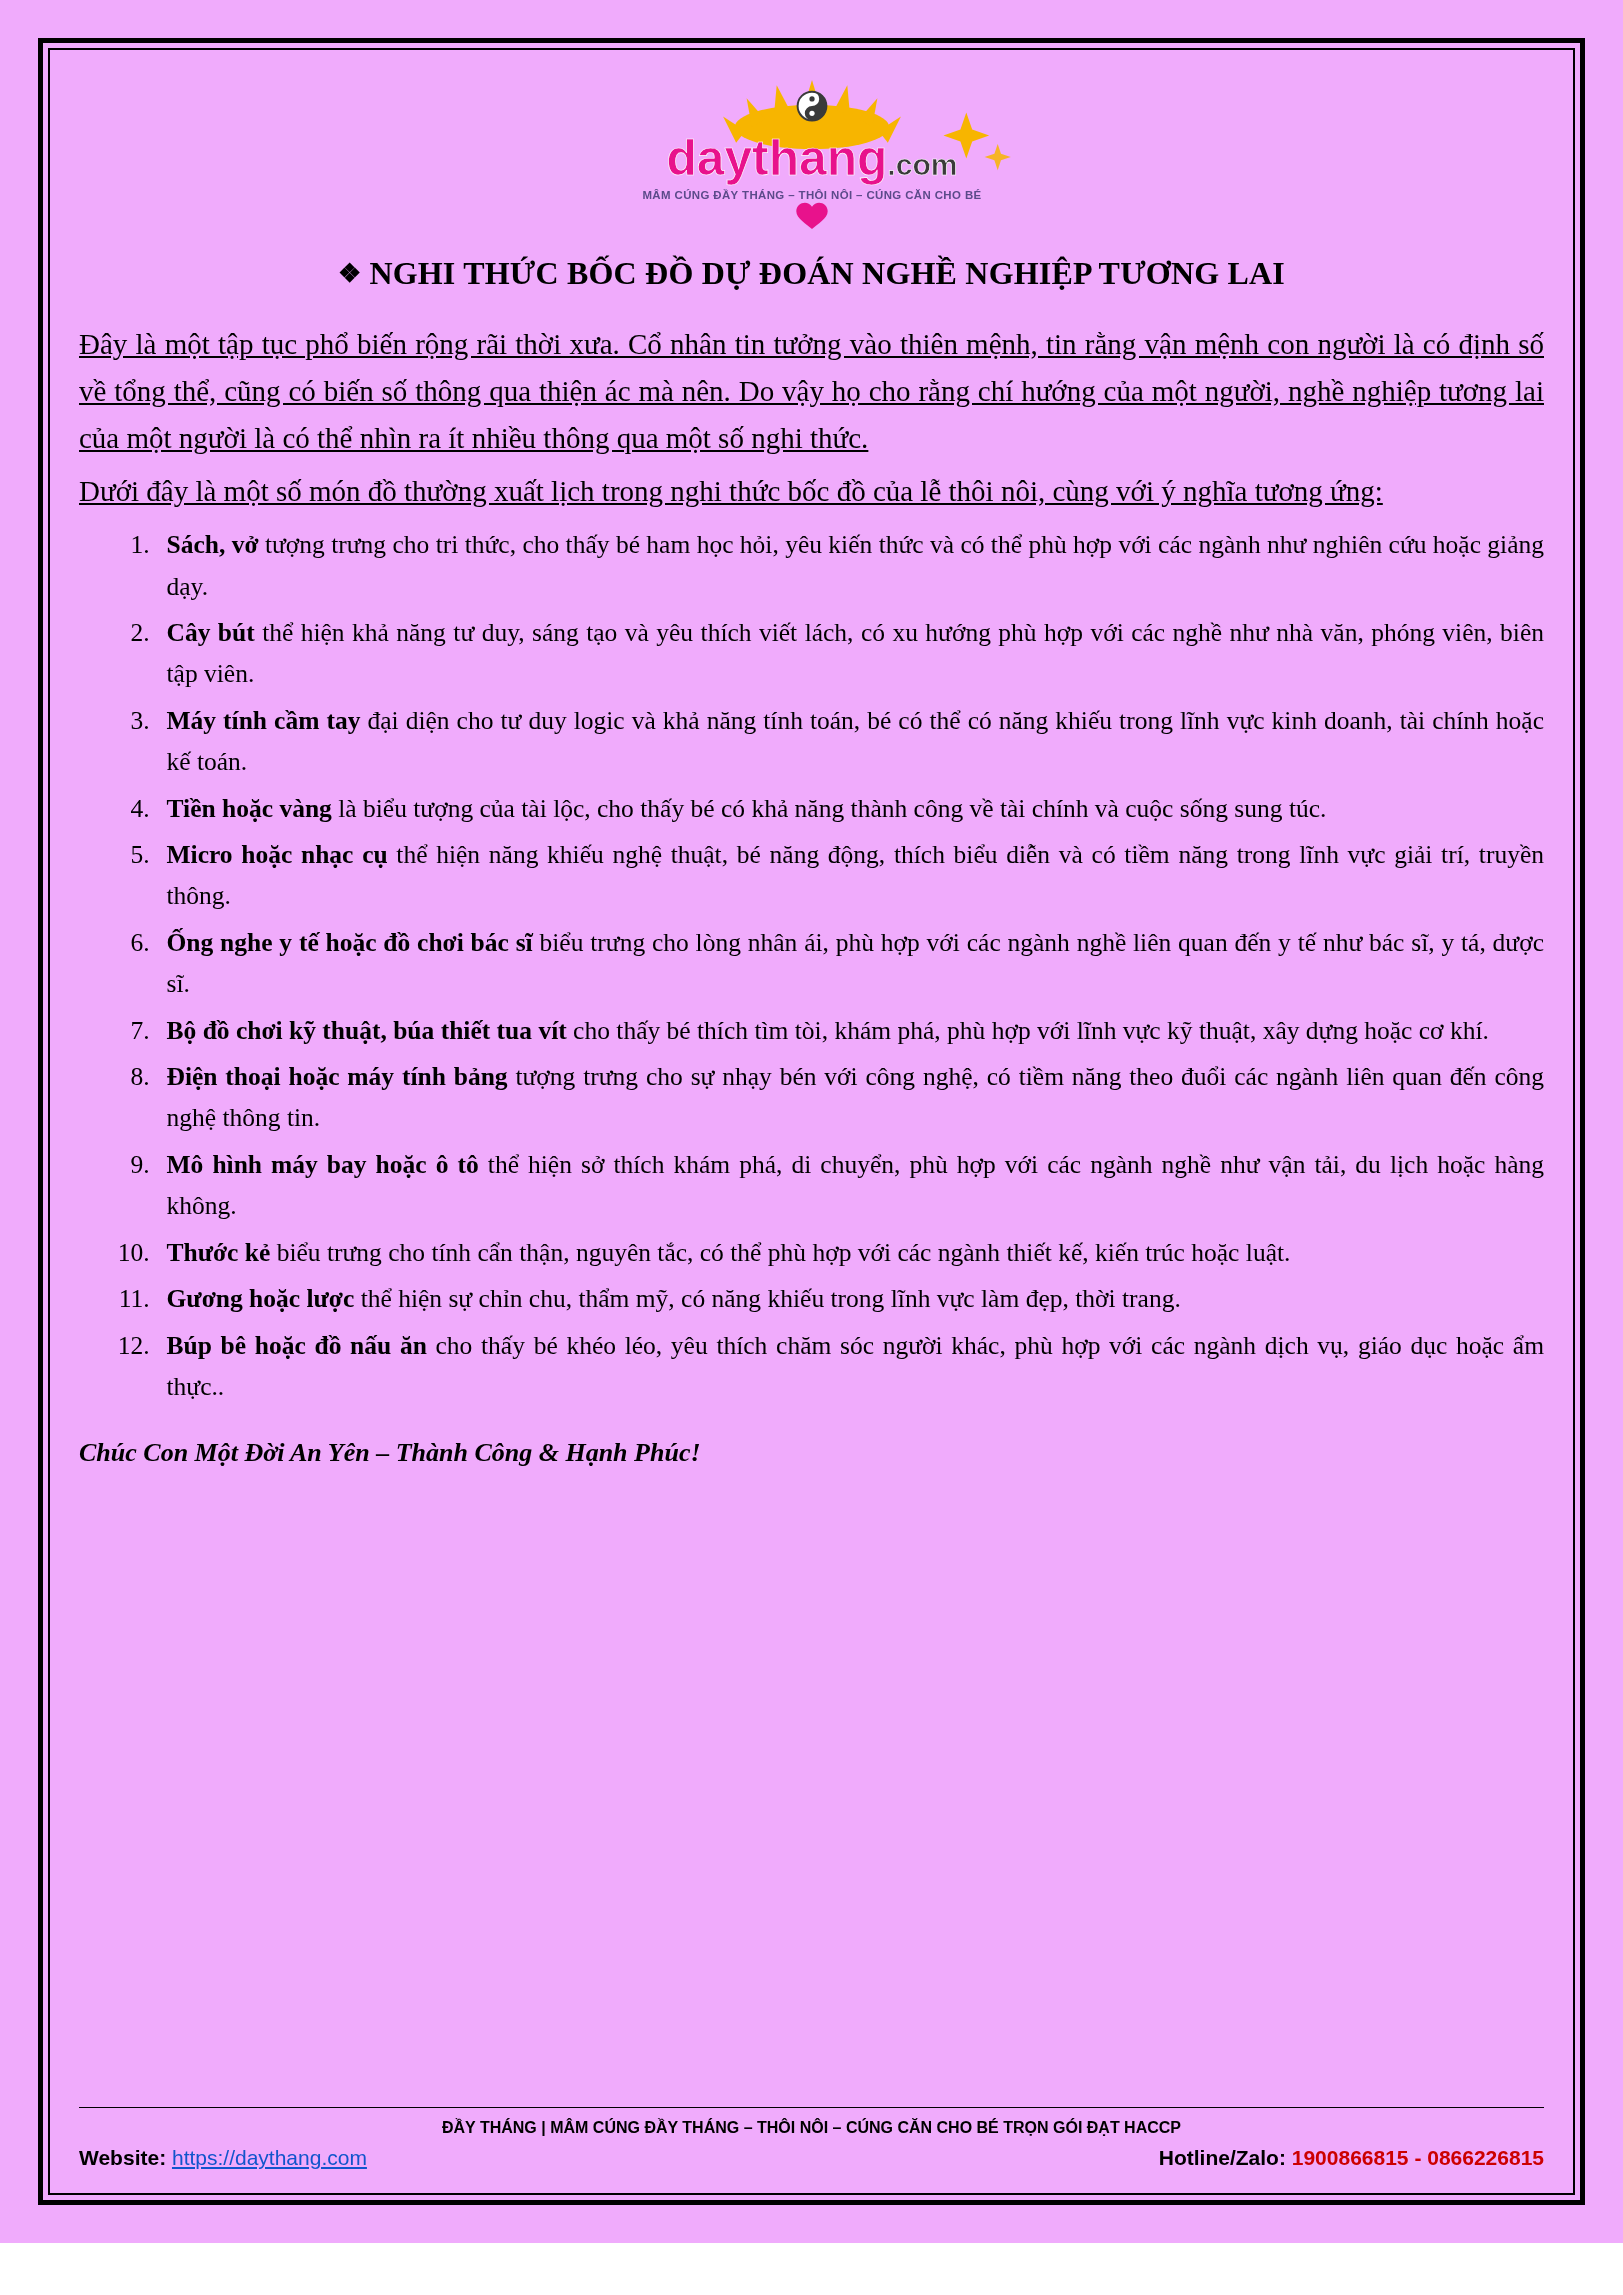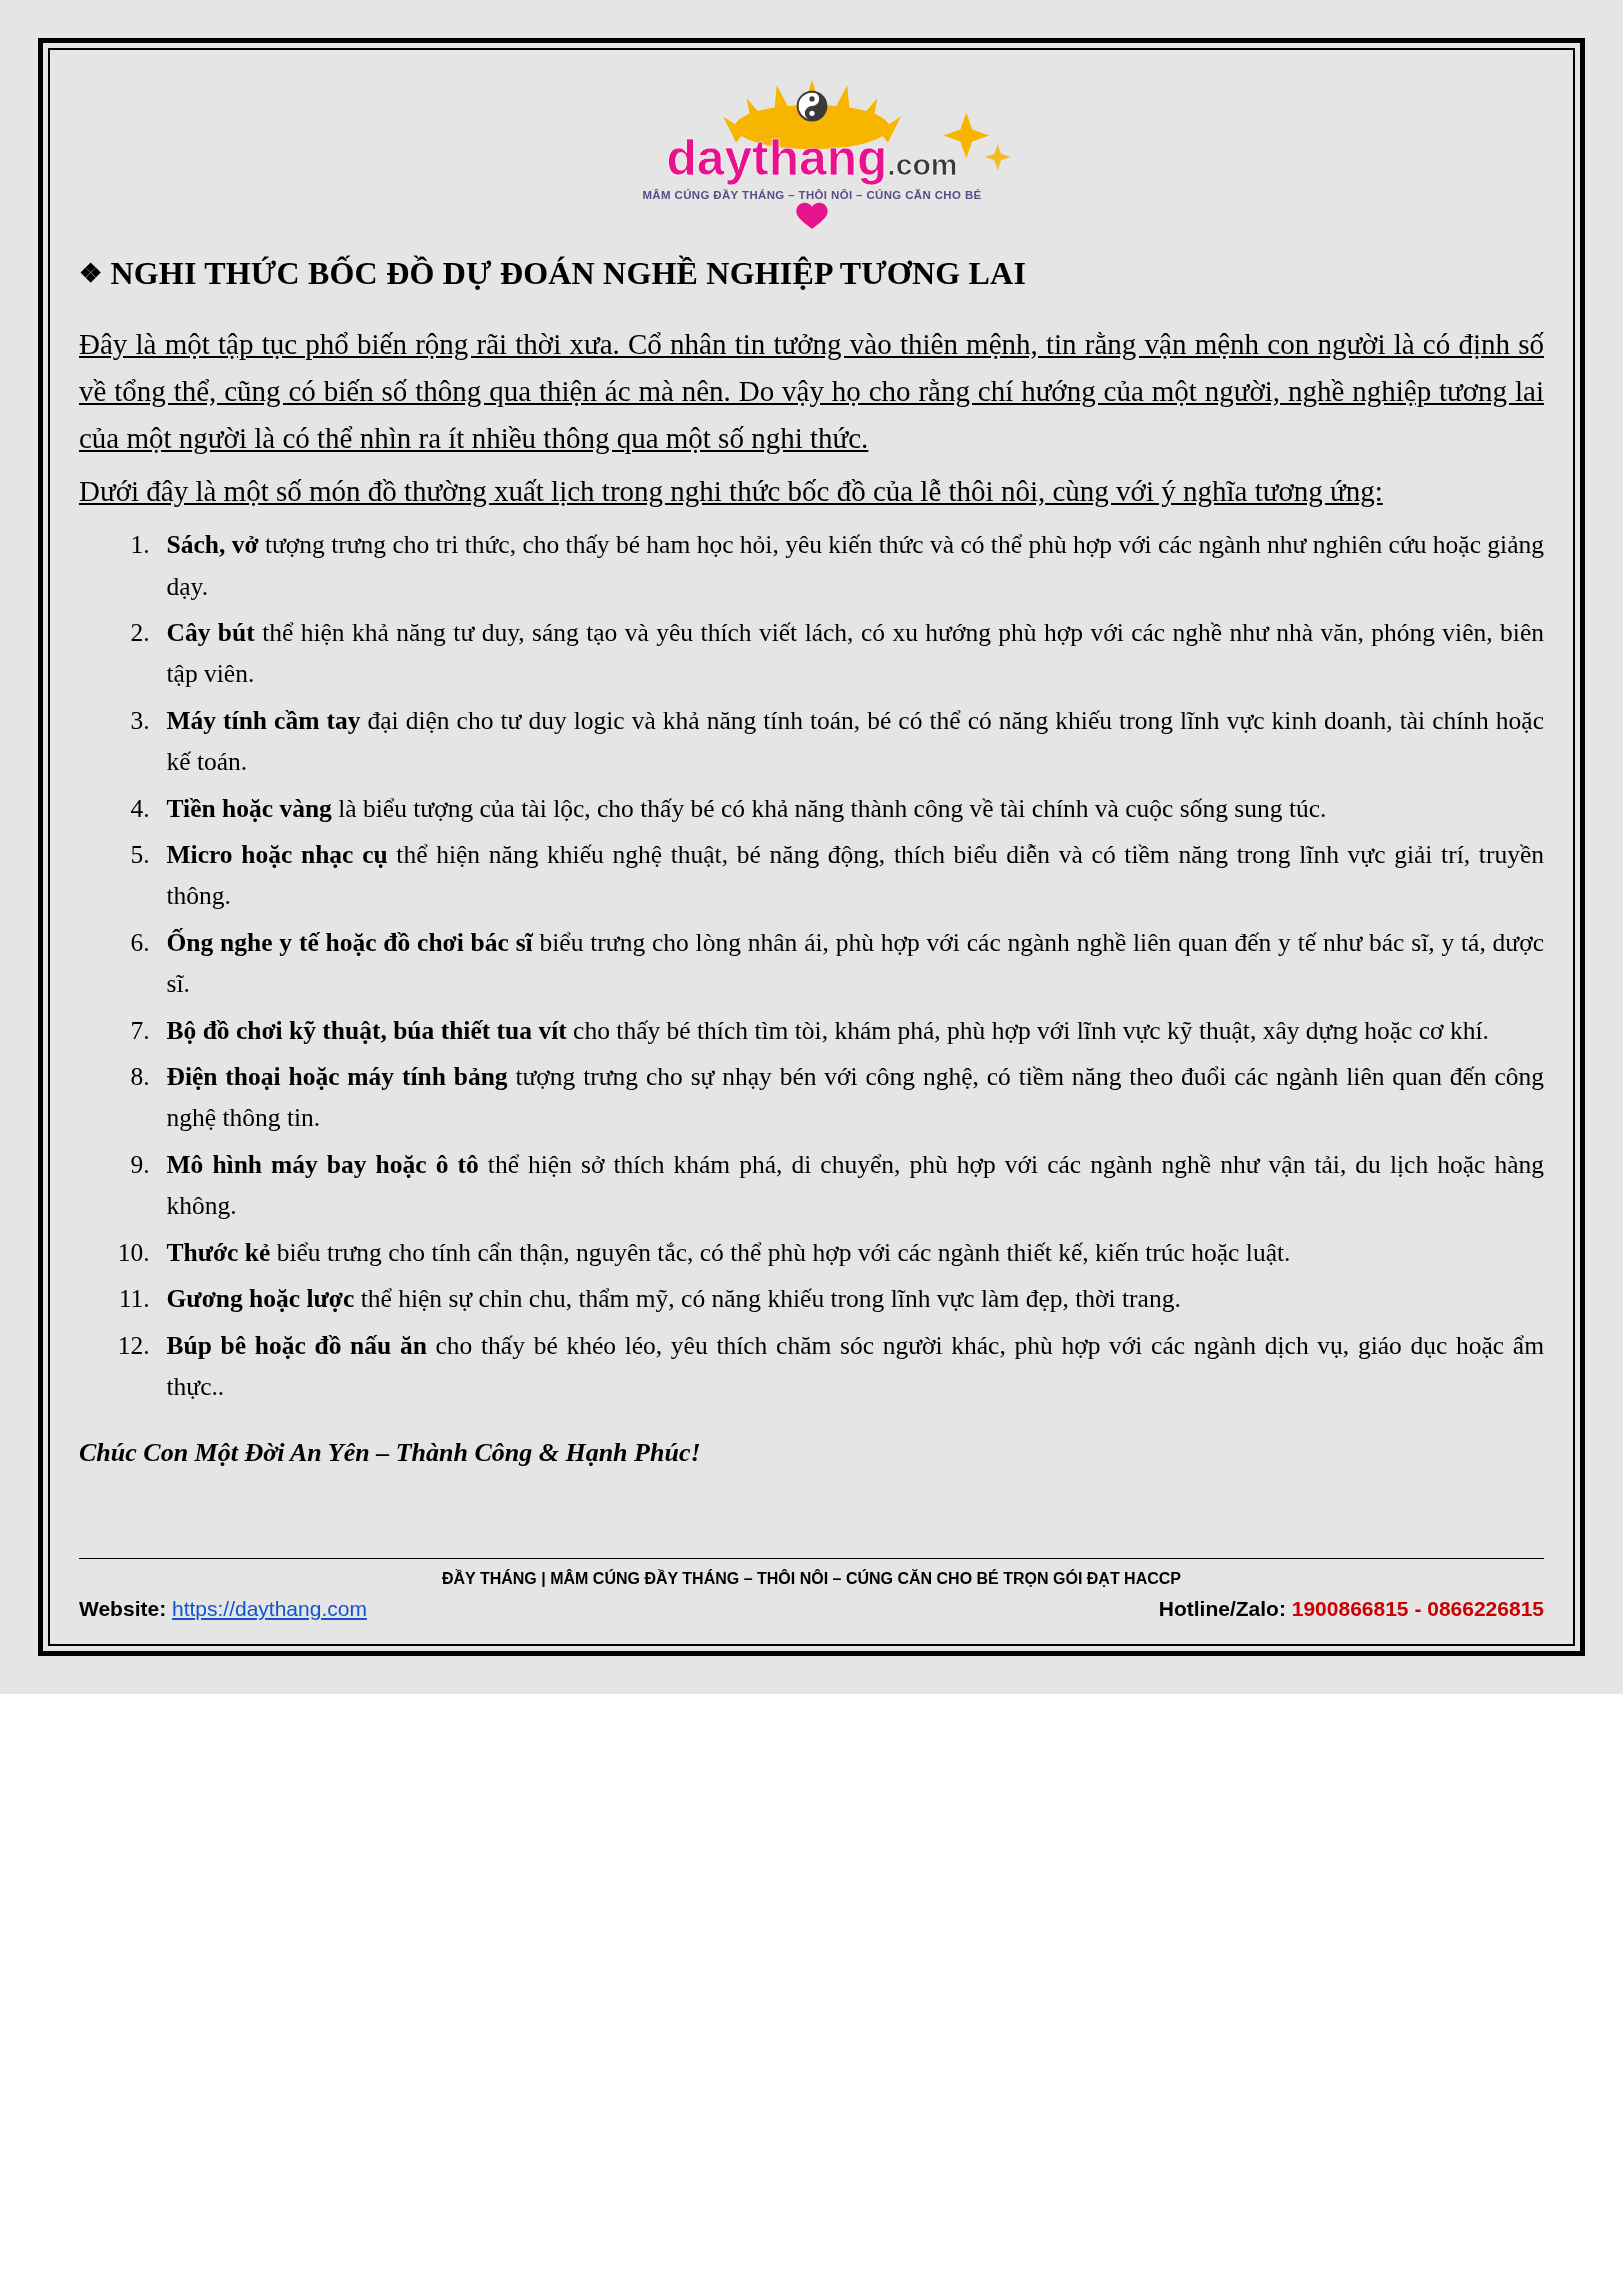--- a/index.html
+++ b/index.html
@@ -12,24 +12,24 @@
     height: 2295px;
     font-family: "Liberation Serif", serif;
     color: #000000;
     -webkit-font-smoothing: antialiased;
   }
 
   
   .page {
     position: relative;
     width: 1623px;
-    height: 1694px;
+    height: 2243px;
     box-sizing: border-box;
     padding: 38px 38px;
-    background: #e5e5e5;
+    background: #f0abfc;
   }
   .frame-outer {
     position: absolute;
     left: 38px;
     top: 38px;
     right: 38px;
     bottom: 38px;
     border: 5.9px solid #000000;
     box-sizing: border-box;
   }
@@ -60,21 +60,21 @@
   .logo-wrap {
     display: inline-block;
     position: relative;
     width: 458px;
     height: 170px;
   }
   .logo-svg { display: block; }
 
   
   .doc-title {
-    text-align: left;
+    text-align: center;
     font-family: "Liberation Serif", serif;
     font-weight: bold;
     font-size: 32px;
     letter-spacing: 0.2px;
     margin: 3.9px 0 29px 0;
     color: #000000;
   }
   .doc-title .bullet {
     font-size: 26px;
     vertical-align: 2px;

